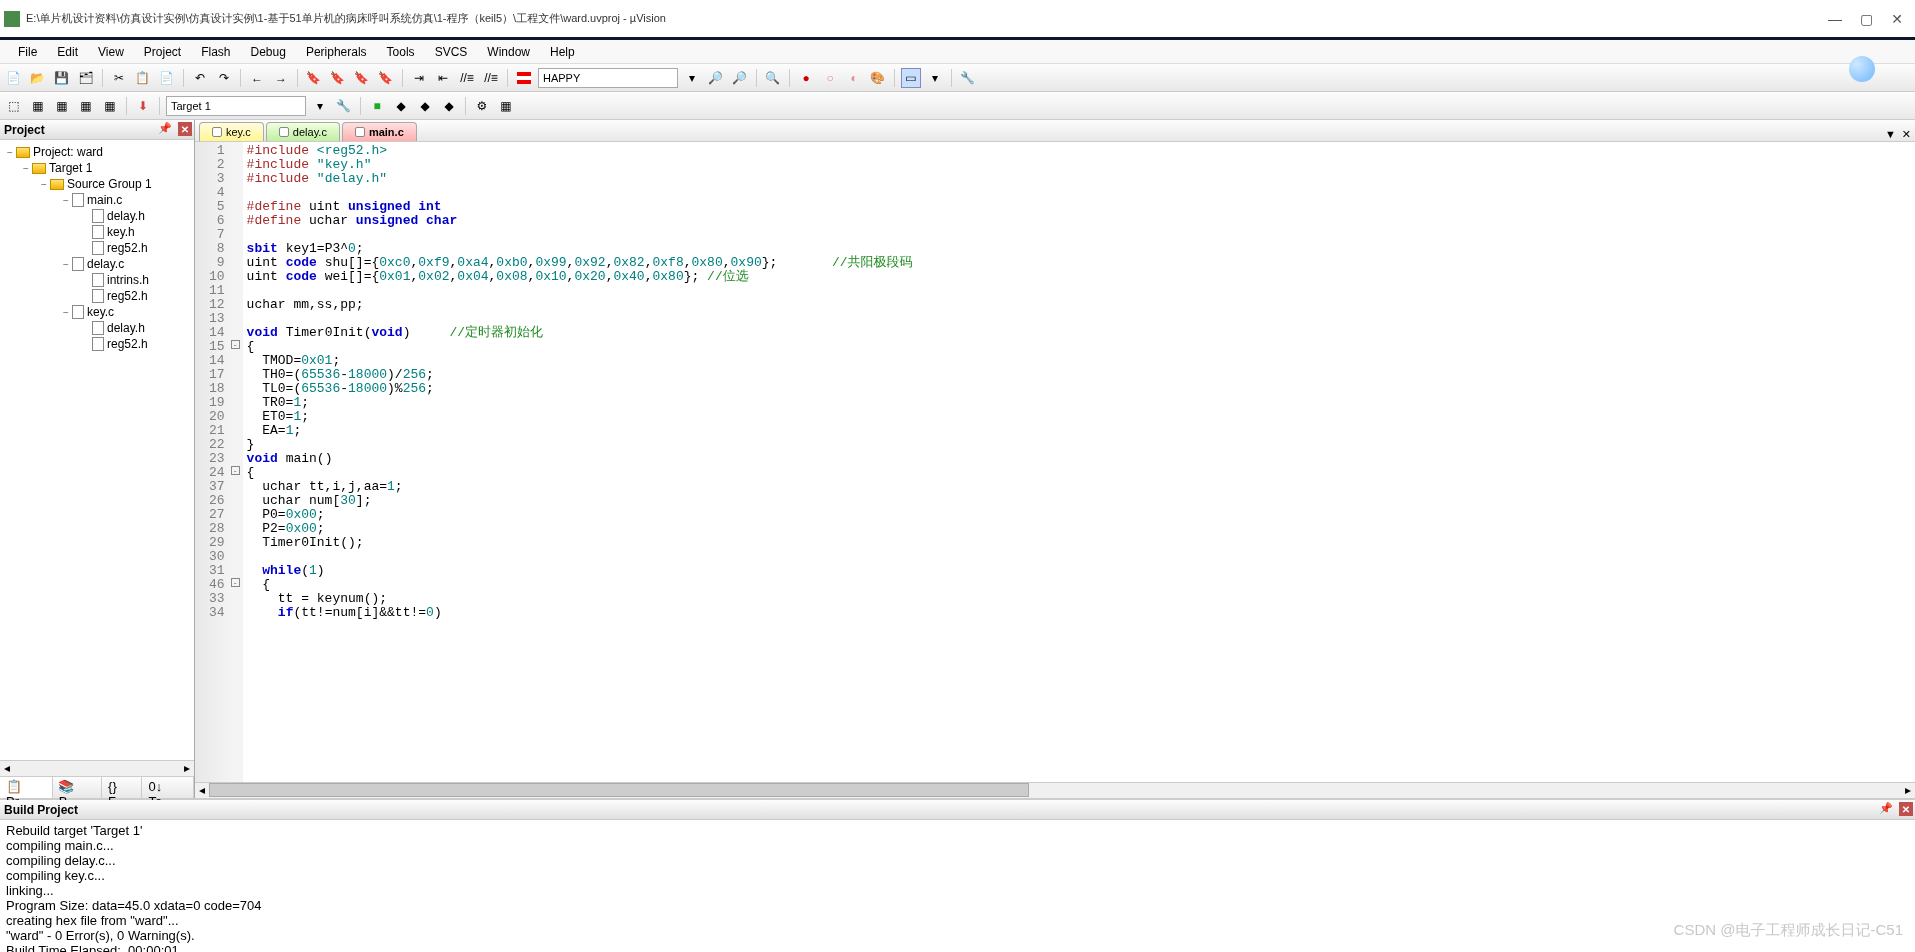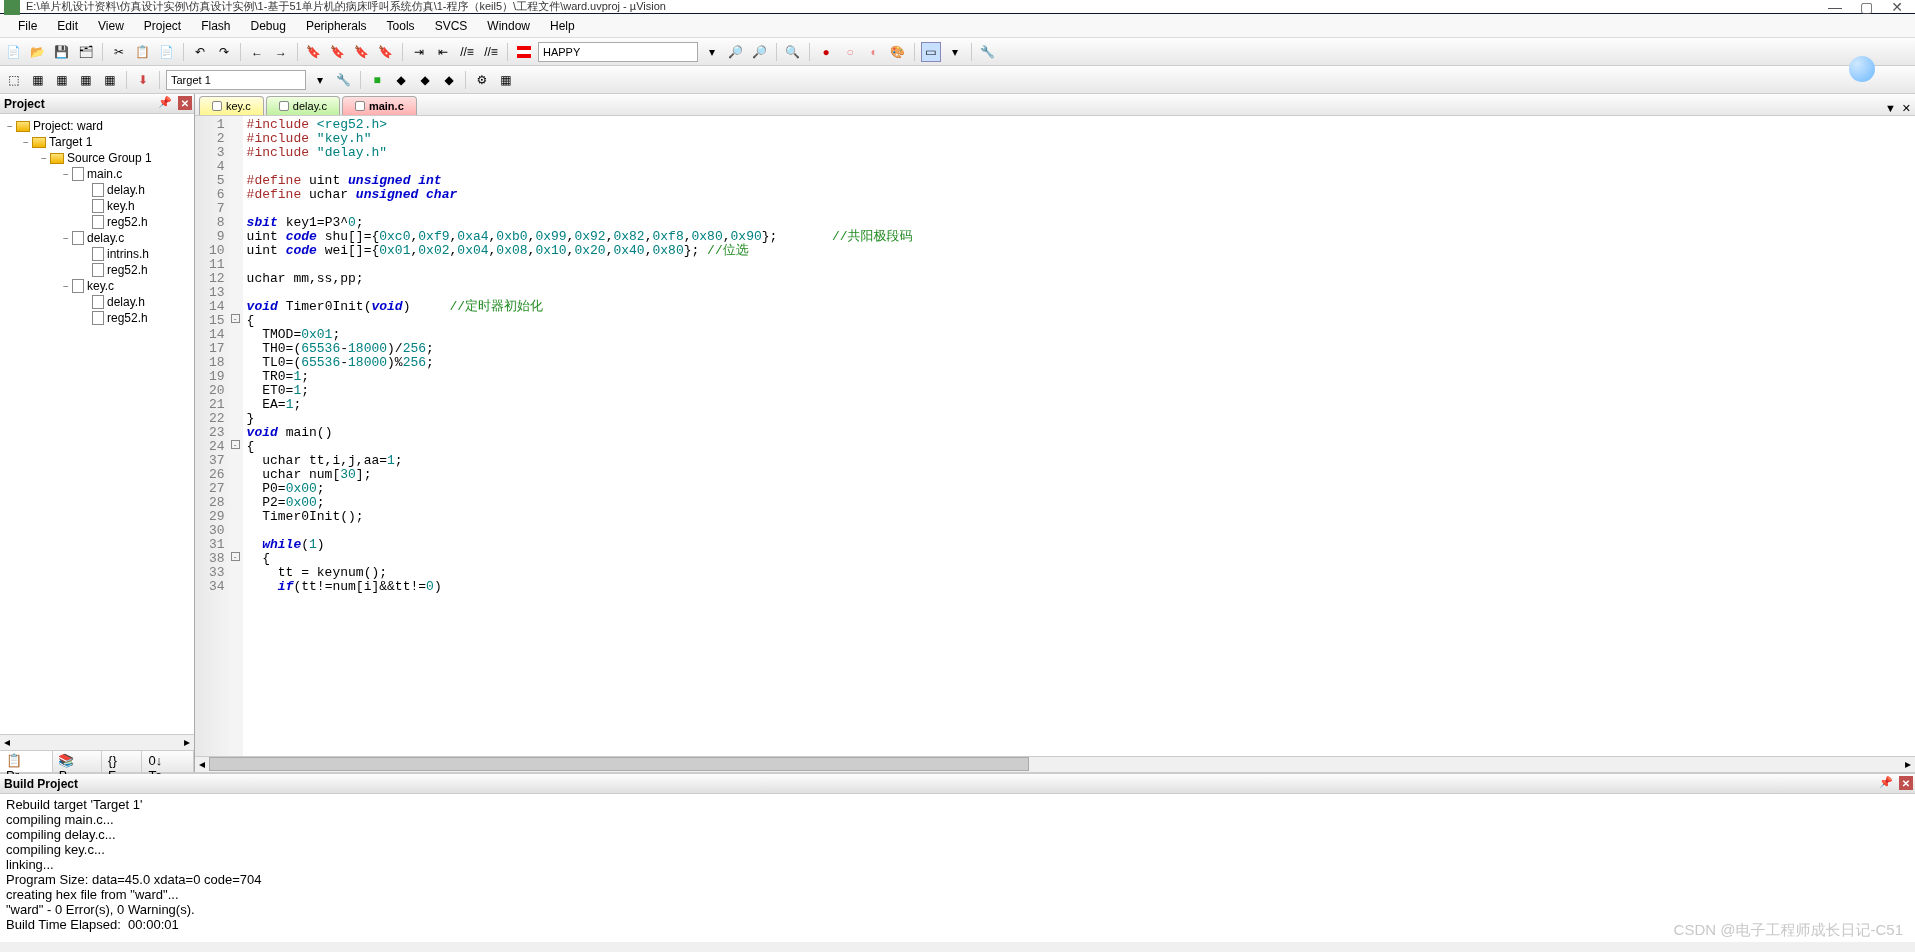--- a/index.html
+++ b/index.html
@@ -1,17 +1,17 @@
 <!DOCTYPE html>
 <html><head>
 <meta charset="utf-8">
 <style>
 * { margin: 0; padding: 0; box-sizing: border-box; }
 body { font-family: "Microsoft YaHei", Tahoma, sans-serif; font-size: 12px; background: #f0f0f0; overflow: hidden; }
-.titlebar { height: 14px; background: #fff; display: flex; align-items: center; padding: 0 4px; border-bottom: 1px solid #0f172a; }
+.titlebar { height: 40px; background: #fff; display: flex; align-items: center; padding: 0 4px; border-bottom: 3px solid #0f172a; }
 .titlebar-icon { width: 16px; height: 16px; background: #4a8a4a; margin-right: 6px; }
 .titlebar-text { flex: 1; font-size: 11px; color: #333; }
 .titlebar-actions { display: flex; gap: 18px; padding-right: 8px; }
 .titlebar-actions span { cursor: pointer; font-size: 14px; color: #555; }
 .menubar { height: 24px; background: #f8f8f8; display: flex; align-items: center; padding: 0 8px; border-bottom: 1px solid #ddd; }
 .menubar span { padding: 2px 10px; cursor: pointer; }
 .toolbar { height: 28px; background: linear-gradient(#fdfdfd,#e8e8e8); border-bottom: 1px solid #ccc; display: flex; align-items: center; padding: 0 4px; gap: 4px; }
 .tb-btn { width: 20px; height: 20px; border: 1px solid transparent; display: inline-flex; align-items: center; justify-content: center; cursor: pointer; font-size: 12px; }
 .tb-sep { width: 1px; height: 18px; background: #ccc; margin: 0 2px; }
 .tb-select { height: 20px; border: 1px solid #aaa; background: #fff; font-size: 11px; padding: 0 4px; }
@@ -35,21 +35,21 @@
 .ft-green { background: linear-gradient(#f0ffe0,#c0f0a0); }
 .ft-red { background: linear-gradient(#ffe0e0,#ffb0b0); font-weight: bold; }
 .ft-dot { width: 10px; height: 10px; border-radius: 2px; background: #fff; border: 1px solid #888; }
 .tab-actions { margin-left: auto; padding-right: 4px; display: flex; gap: 6px; font-size: 11px; }
 .code-area { flex: 1; display: flex; overflow: auto; font-family: "Courier New", monospace; font-size: 13px; line-height: 14px; background: #fff; }
 .gutter { background: linear-gradient(to right,#e8e8e8,#f4f4f4); color: #808080; text-align: right; padding: 2px 6px 2px 14px; user-select: none; }
 .fold-col { width: 12px; background: #f4f4f4; padding-top: 2px; }
 .fold-box { width: 9px; height: 9px; border: 1px solid #888; font-size: 8px; line-height: 7px; text-align: center; color: #555; margin-bottom: 5px; }
 .fold-sp { height: 14px; }
 .code-lines { padding: 2px 4px; white-space: pre; }
-.kw { color: #0000cd; font-weight: bold; font-style: italic; }
+.kw { color: #0000cd; font-weight: bold; }
 .pp { color: #a52a2a; }
 .str { color: #008080; }
 .num { color: #008080; }
 .cmt { color: #228b22; }
 .scroll-bottom { height: 16px; background: #f0f0f0; border-top: 1px solid #ccc; display: flex; }
 .scroll-bottom .thumb { width: 820px; height: 14px; background: #cdcdcd; border: 1px solid #aaa; }
 .build-output { height: 170px; background: #fff; display: flex; flex-direction: column; border-top: 2px solid #ccc; }
 .build-body { flex: 1; font-family: Liberation Sans, sans-serif; font-size: 13px; padding: 3px 6px; white-space: pre; overflow: auto; }
 .watermark { position: absolute; right: 12px; bottom: 12px; color: #c8c8c8; font-size: 15px; z-index: 50; }
 .orb { width: 26px; height: 26px; border-radius: 50%; background: radial-gradient(circle at 30% 30%, #cfe8ff, #6db8ff); position: absolute; right: 40px; top: 56px; }
@@ -106,21 +106,21 @@
   <span class="tb-btn">🔖</span>
   <span class="tb-sep"></span>
   <span class="tb-btn">⇥</span>
   <span class="tb-btn">⇤</span>
   <span class="tb-btn">//≡</span>
   <span class="tb-btn">//≡</span>
   <span class="tb-sep"></span>
   <span class="tb-btn">
       <span class="flag" style="background:linear-gradient(#e00,#e00 33%,#fff 33%,#fff 66%,#e00 66%)"></span>
     </span>
-  <input class="tb-select" style="width: 160px;" value="HAPPY">
+  <input class="tb-select" style="width: 140px;" value="HAPPY">
   <span class="tb-btn">▾</span>
   <span class="tb-btn">🔎</span>
   <span class="tb-btn">🔎</span>
   <span class="tb-sep"></span>
   <span class="tb-btn" style="color:#c00">🔍</span>
   <span class="tb-sep"></span>
   <span class="tb-btn dbg-red">●</span>
   <span class="tb-btn" style="color:#e88">○</span>
   <span class="tb-btn" style="color:#e88">◐</span>
   <span class="tb-btn">🎨</span>
@@ -287,21 +287,21 @@
           <div>22</div>
           <div>23</div>
           <div>24</div>
           <div>37</div>
           <div>26</div>
           <div>27</div>
           <div>28</div>
           <div>29</div>
           <div>30</div>
           <div>31</div>
-          <div>38</div>
+          <div>46</div>
           <div>33</div>
           <div>34</div>
         </div>
       <div class="fold-col" id="foldcol">
           <div class="fold-sp"></div>
           <div class="fold-sp"></div>
           <div class="fold-sp"></div>
           <div class="fold-sp"></div>
           <div class="fold-sp"></div>
           <div class="fold-sp"></div>

